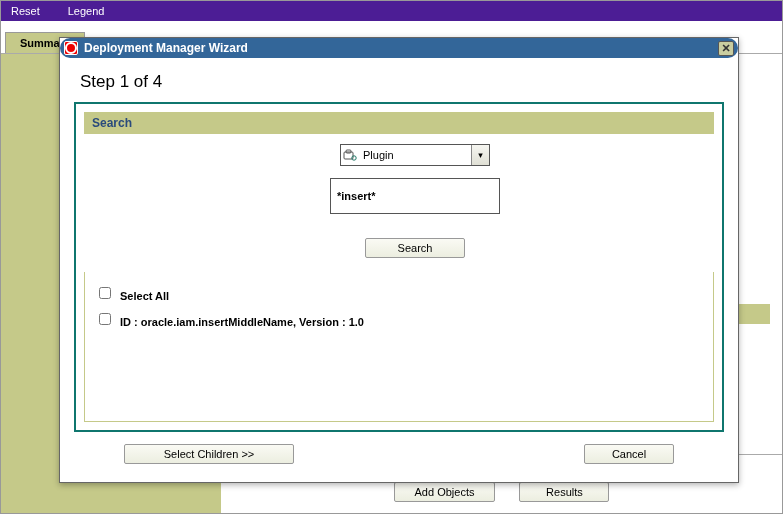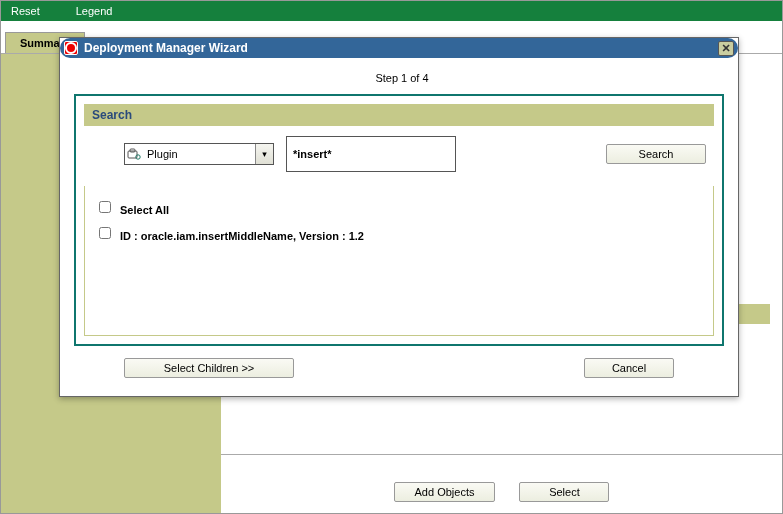--- a/index.html
+++ b/index.html
@@ -9,27 +9,27 @@
     font-size: 12px;
     background: #fff;
     color: #000;
     width: 783px;
     height: 514px;
     overflow: hidden;
     position: relative;
     border: 1px solid #999;
   }
   .topbar {
-    background: #15803d;
+    background: #4c1d95;
     color: #fff;
     height: 20px;
     display: flex;
     align-items: center;
     padding: 0 10px;
-    gap: 36px;
+    gap: 28px;
     font-size: 11px;
   }
   .topbar span { cursor: pointer; }
   .tabstrip {
     display: flex;
     border-bottom: 1px solid #aaa;
   }
   .tab {
     background: #c5c989;
     border: 1px solid #999;
@@ -137,41 +137,41 @@
     justify-content: center;
     cursor: pointer;
     font-size: 11px;
     font-weight: bold;
     color: #333;
   }
   .dialog-body {
     padding: 8px 14px 14px 14px;
   }
   .step-label {
-    font-size: 11px;
+    font-size: 17px;
     padding: 6px 0 10px 6px;
-    text-align: center;
   }
   .inner-box {
     border: 2px solid #0f766e;
     padding: 8px;
     background: #fff;
   }
   .section-head {
     background: #c5c989;
     color: #2a4b7c;
     font-weight: bold;
     font-size: 12px;
     padding: 4px 8px;
   }
   .search-row {
     display: flex;
     align-items: center;
     gap: 12px;
     padding: 10px 8px 14px 40px;
+    flex-direction: column;
   }
   .select-wrap {
     display: flex;
     align-items: center;
     border: 1px solid #555;
     background: #fff;
     height: 22px;
     width: 150px;
     position: relative;
   }
@@ -239,21 +239,21 @@
 <div class="tabstrip">
   <div class="tab">Summary</div>
 </div>
 
 <div class="main-content">
   <div class="left-pane"></div>
   <div class="right-cards"></div>
   <div class="bottom-divider"></div>
   <div class="bottom-buttons">
     <div class="btn">Add Objects</div>
-    <div class="btn">Select</div>
+    <div class="btn">Results</div>
   </div>
 </div>
 
 <div class="dialog">
   <div class="dialog-title">
     <span class="dialog-icon"></span>
     <span>Deployment Manager Wizard</span>
     <div class="dialog-close">✕</div>
   </div>
   <div class="dialog-body">
@@ -278,21 +278,21 @@
         <div class="btn" style="min-width:100px;">Search</div>
       </div>
 
       <div class="results-body">
         <label class="check-row bold">
           <input type="checkbox" style="">
           <span>Select All</span>
         </label>
         <label class="check-row bold">
           <input type="checkbox" style="">
-          <span>ID : oracle.iam.insertMiddleName, Version : 1.2</span>
+          <span>ID : oracle.iam.insertMiddleName, Version : 1.0</span>
         </label>
       </div>
 
     </div>
     <div class="dialog-buttons">
       <div class="btn btn-wide">Select Children &gt;&gt;</div>
       <div class="btn">Cancel</div>
     </div>
   </div>
 </div>

